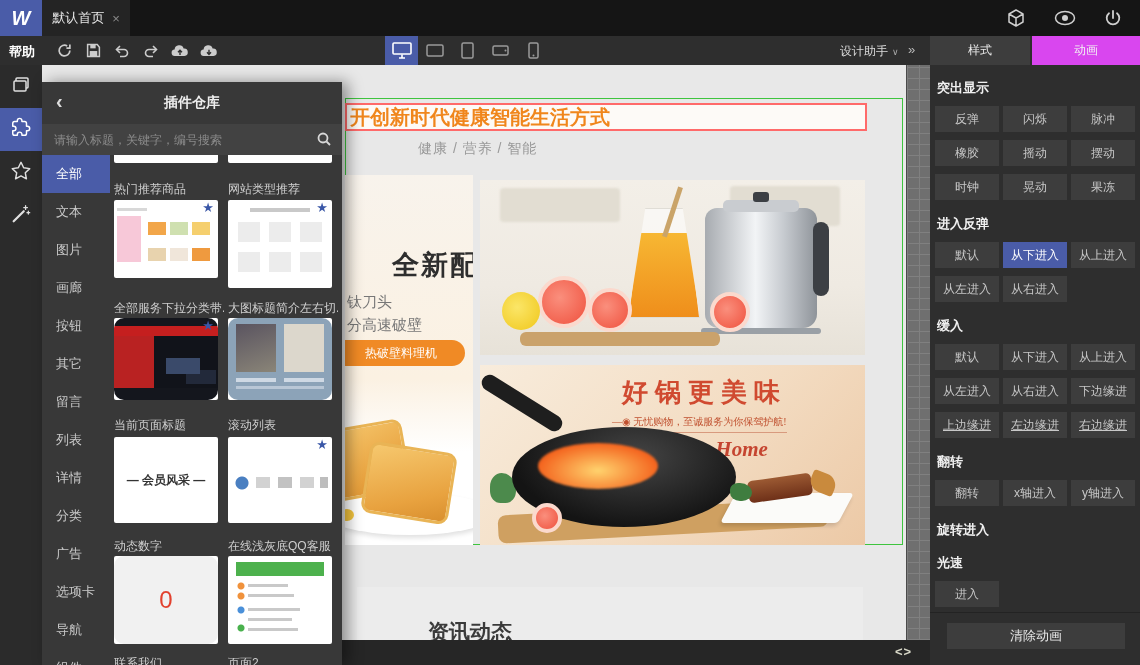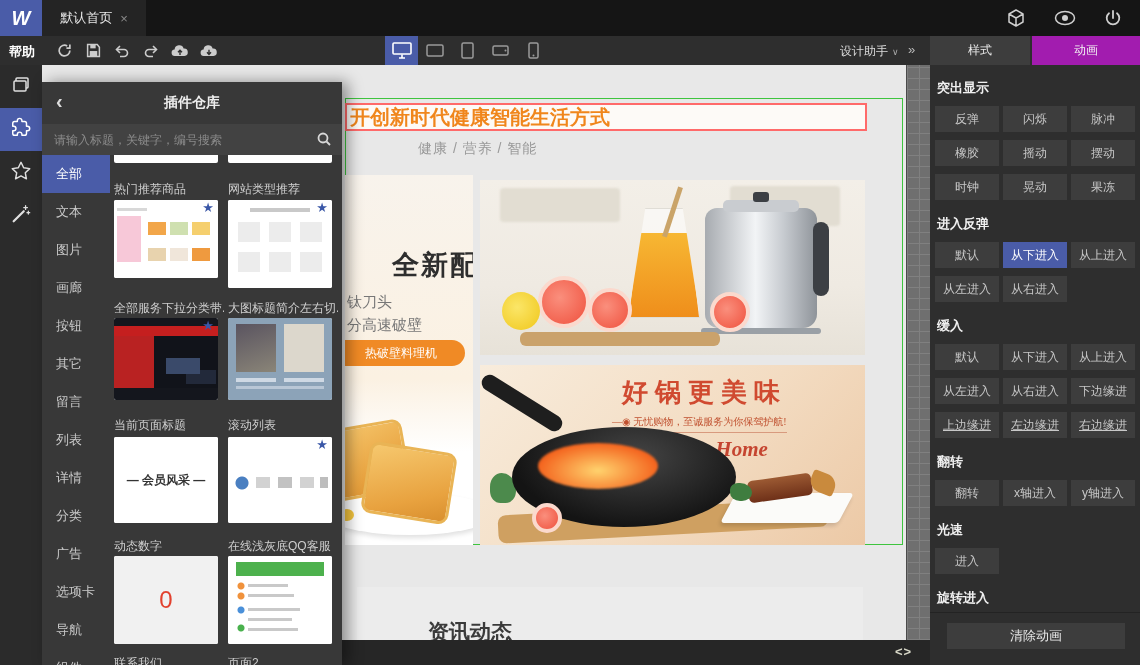--- a/index.html
+++ b/index.html
@@ -4,39 +4,39 @@
 <style>
   * { box-sizing: border-box; margin: 0; padding: 0; }
   html,body { width:1140px; height:665px; overflow:hidden; background:#2e2e2e;
               font-family:"Liberation Sans","DejaVu Sans",sans-serif; }
   #app { position:relative; width:1140px; height:665px; }
 
   
   .topbar { position:absolute; left:0; top:0; width:1140px; height:36px; background:#151515; display:flex; align-items:stretch; }
   .logo { width:42px; height:36px; background:#4a5ca8; color:#fff; display:flex; align-items:center; justify-content:center;
           font-size:20px; font-weight:bold; font-style:italic; }
-  .page-tab { width:104px; background:#242424; color:#e8e8e8; font-size:13px; display:flex; align-items:center; justify-content:center; gap:8px; }
+  .page-tab { width:88px; background:#242424; color:#e8e8e8; font-size:13px; display:flex; align-items:center; justify-content:center; gap:8px; }
   .page-tab .x { color:#8a8a8a; font-size:13px; cursor:pointer; }
   .topbar-right { margin-left:auto; display:flex; align-items:center; gap:28px; padding-right:18px; }
   .tb-ico svg { display:block; }
 
   
   .toolbar { position:absolute; left:0; top:36px; width:1140px; height:29px; background:#2e2e2e; }
   .help { position:absolute; left:9px; top:7px; font-size:13px; font-weight:bold; color:#ffffff; }
   .tool-icons { position:absolute; left:55px; top:0; height:29px; display:flex; align-items:center; gap:11px; }
   .tool-icons .ti { width:18px; height:18px; display:flex; align-items:center; justify-content:center; }
   .devices { position:absolute; left:385px; top:0; height:29px; display:flex; }
   .dev { width:33px; height:29px; display:flex; align-items:center; justify-content:center; }
   .dev.sel { background:#4a5ca8; }
   .assistant { position:absolute; left:840px; top:7px; font-size:12px; color:#dadada; }
   .assistant .caret { font-size:9px; color:#aaa; margin-left:4px; }
   .more { position:absolute; left:908px; top:6px; font-size:13px; color:#bbb; }
   .style-tab { position:absolute; left:930px; top:36px; width:100px; height:29px; background:#3d3d3d; color:#e8e8e8;
                font-size:12px; display:flex; align-items:center; justify-content:center; }
-  .anim-tab  { position:absolute; left:1032px; top:36px; width:108px; height:29px; background:#a21caf; color:#f2f2f2;
+  .anim-tab  { position:absolute; left:1032px; top:36px; width:108px; height:29px; background:#d946ef; color:#f2f2f2;
                font-size:12px; display:flex; align-items:center; justify-content:center; }
 
   
   .sidebar { position:absolute; left:0; top:65px; width:42px; height:600px; background:#2b2b2b; }
   .sb-item { width:42px; height:43px; display:flex; align-items:center; justify-content:center; }
   .sb-item.sel { background:#4a5ca8; }
 
   
   .canvas { position:absolute; left:42px; top:65px; width:864px; height:575px; background:#e8e8e8; overflow:hidden; }
   .page-section { position:absolute; left:303px; top:33px; width:558px; height:447px; border:1px solid #3ec43e; }
@@ -125,21 +125,21 @@
   .pn-search input::placeholder { color:#8b8b8b; }
   .pn-search .mag { position:absolute; right:10px; top:7px; }
   .pn-body { position:relative; height:510px; display:flex; overflow:hidden; }
   .cats { width:68px; }
   .cat { height:38px; display:flex; align-items:center; padding-left:14px; font-size:13px; color:#c9c9c9; cursor:pointer; }
   .cat.sel { background:#4a5ca8; color:#fff; }
   .items { position:relative; flex:1; }
   .pi-label { position:absolute; width:110px; font-size:12px; color:#cfcfcf; white-space:nowrap; overflow:hidden; }
   .pi-card { position:absolute; width:104px; background:#fff; border-radius:2px; overflow:hidden; }
   .pi-card .star { position:absolute; right:4px; top:0px; color:#3a57a7; font-size:13px; }
-  .art { position:absolute; inset:0; }
+  .art { position:absolute; inset:0;border-radius:10px; }
   .art1 { background:
       linear-gradient(#f7c8d8,#f7c8d8) 3px 16px / 24px 46px no-repeat,
       linear-gradient(#f2a649,#f2a649) 34px 22px / 18px 13px no-repeat,
       linear-gradient(#cfe0b0,#cfe0b0) 56px 22px / 18px 13px no-repeat,
       linear-gradient(#f5cf6e,#f5cf6e) 78px 22px / 18px 13px no-repeat,
       linear-gradient(#e8d3ae,#e8d3ae) 34px 48px / 18px 13px no-repeat,
       linear-gradient(#f0e6da,#f0e6da) 56px 48px / 18px 13px no-repeat,
       linear-gradient(#ef9a3f,#ef9a3f) 78px 48px / 18px 13px no-repeat,
       linear-gradient(#d8d8d8,#d8d8d8) 3px 8px / 30px 3px no-repeat,#fff; }
   .art2 { background:
@@ -523,26 +523,26 @@
     </div>
     <div class="rp-sec">
       <div class="rp-h">翻转</div>
       <div class="btns">
         <button class="abtn">翻转</button>
         <button class="abtn">x轴进入</button>
         <button class="abtn">y轴进入</button>
       </div>
     </div>
     <div class="rp-sec">
+      <div class="rp-h">旋转进入</div>
+    </div>
+    <div class="rp-sec">
       <div class="rp-h">光速</div>
       <div class="btns">
         <button class="abtn">进入</button>
       </div>
     </div>
-    <div class="rp-sec">
-      <div class="rp-h">旋转进入</div>
-    </div>
     <div class="rp-footer">
       <button class="clear-btn">清除动画</button>
     </div>
   </div>
 
 </div>
 
 </body></html>

